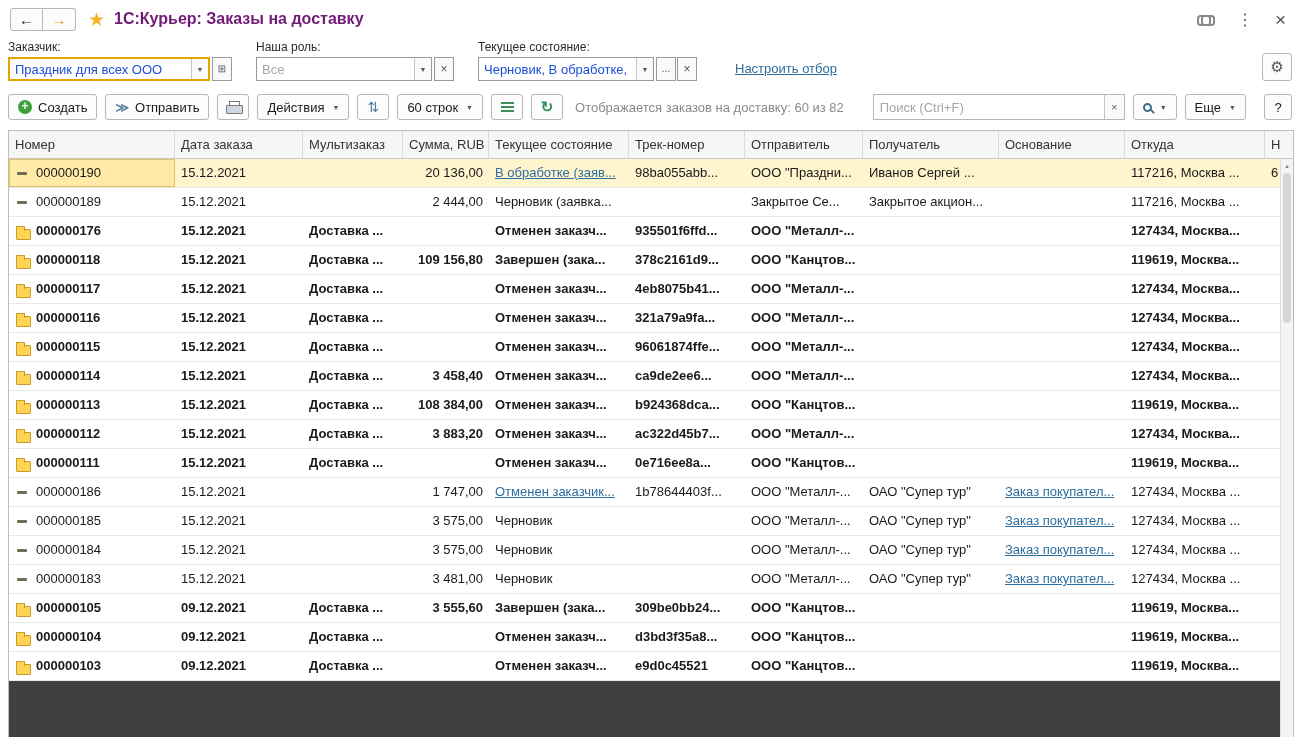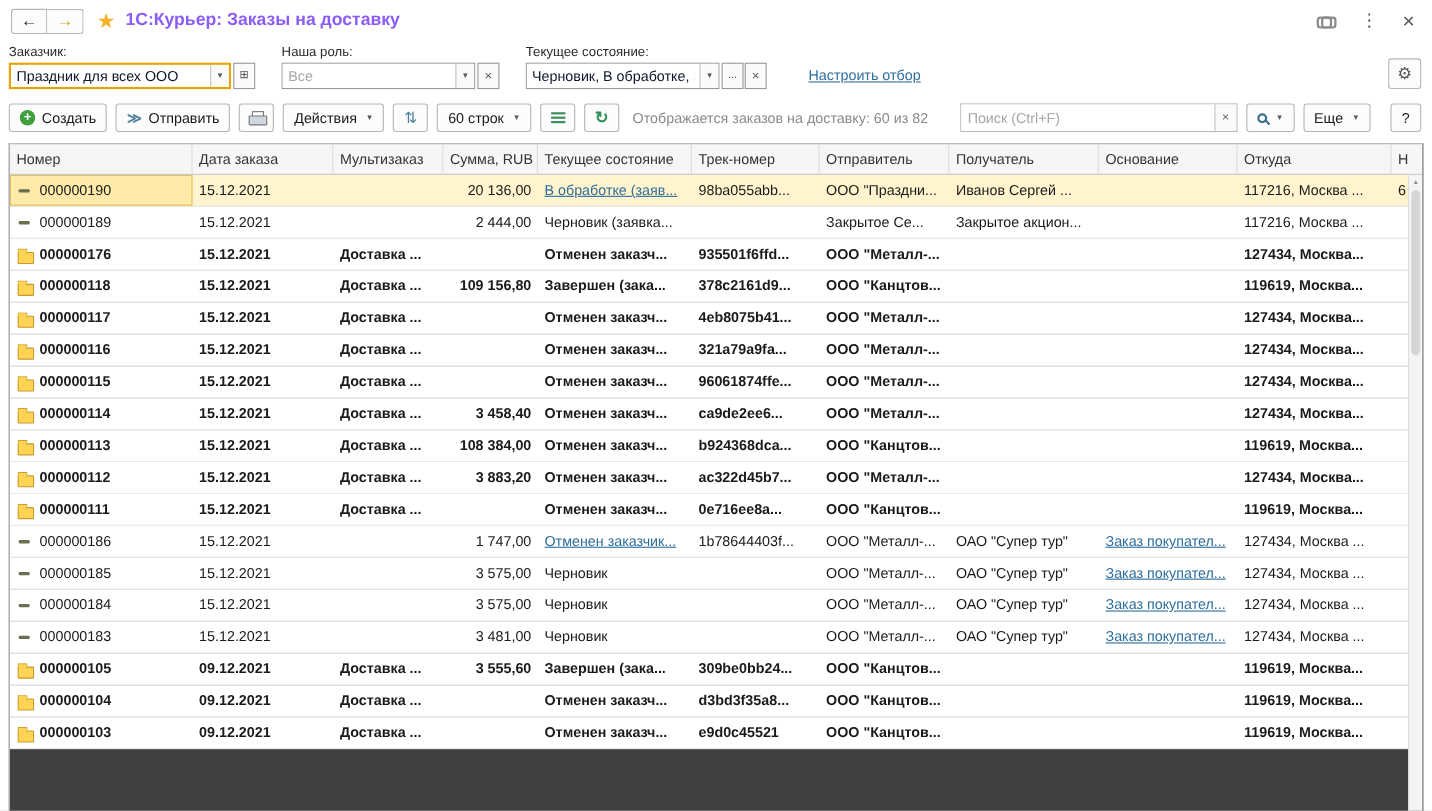--- a/index.html
+++ b/index.html
@@ -7,38 +7,38 @@
               font-family:"Liberation Sans", sans-serif; font-size:13px; color:#1a1a1a; }
 
   
   .titlebar { height:38px; display:flex; align-items:center; padding:0 10px; }
   .nav-group { display:flex; }
   .nav-btn { width:33px; height:23px; border:1px solid #b6b6b6; background:#fcfcfc;
              display:flex; align-items:center; justify-content:center; font-size:15px; cursor:pointer; }
   .nav-btn.back { border-radius:3px 0 0 3px; color:#222; }
   .nav-btn.fwd  { border-radius:0 3px 3px 0; border-left:none; color:#cfa226; }
   .star { color:#f6b32a; font-size:19px; margin:0 9px 0 12px; }
-  .title { font-size:16px; font-weight:bold; color:#8b5cf6; }
+  .title { font-size:16px; font-weight:bold; color:#701a75; }
   .tb-right { margin-left:auto; display:flex; align-items:center; gap:22px; padding-right:6px; }
   .link-icon { width:18px; height:16px; position:relative; cursor:pointer; }
   .link-icon::before,.link-icon::after { content:''; position:absolute; width:10px; height:7px;
         border:2px solid #8a8a8a; border-radius:3.5px; top:4px; }
   .link-icon::before { left:0; } .link-icon::after { right:0; }
   .dots-icon { font-size:16px; color:#555; cursor:pointer; }
   .close-icon { font-size:19px; color:#555; cursor:pointer; line-height:1; }
 
   
   .filterbar { display:flex; align-items:flex-start; padding:2px 10px 9px 8px; }
   .fgroup { display:flex; flex-direction:column; margin-right:24px; }
   .flabel { font-size:12px; color:#2b2b2b; margin-bottom:3px; }
   .combo-row { display:flex; align-items:stretch; height:24px; }
   .combo { display:flex; align-items:stretch; border:1px solid #999; background:#fff; height:24px; }
   .combo.focused { border:2px solid #e7a300; }
   .combo input { border:none; outline:none; padding:0 5px; font:13px "Liberation Sans",sans-serif;
-                 flex:1; min-width:0; color:#0f172a; }
+                 flex:1; min-width:0; color:#1d4ed8; }
   .combo input::placeholder { color:#a6a6a6; }
   .combo-btn { width:17px; display:flex; align-items:center; justify-content:center;
                border-left:1px solid #c6c6c6; background:#fafafa; color:#555; cursor:pointer; }
   .combo-btn .glyph { font-size:7px; }
   .ext-btn { width:20px; height:24px; margin-left:2px; border:1px solid #999; background:#fafafa;
              display:flex; align-items:center; justify-content:center; color:#555; cursor:pointer; }
   .ext-btn + .ext-btn { margin-left:1px; }
   .ext-btn .glyph-sm { font-size:10px; line-height:1; }
   .ext-btn .glyph-xs { font-size:12px; line-height:1; }
   .filter-link { align-self:flex-end; margin:0 0 5px 14px; color:#2e6e9e;

